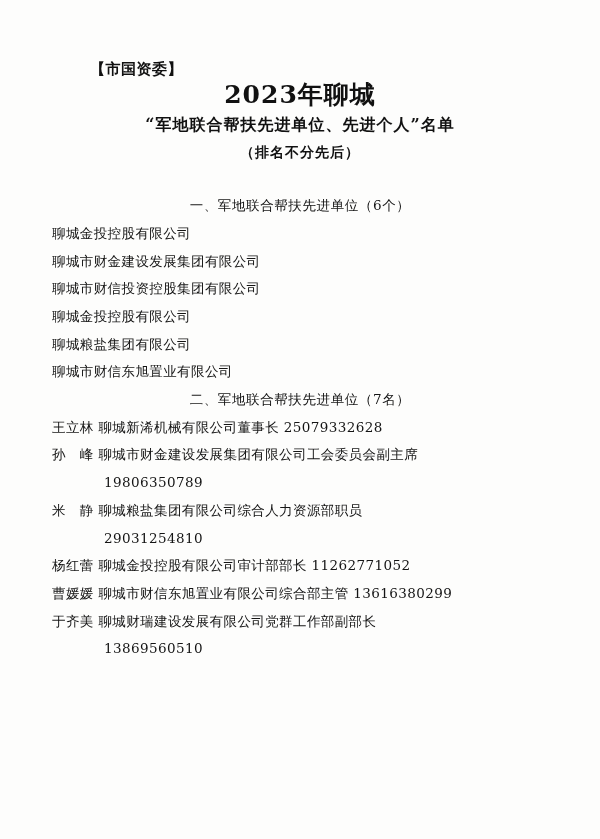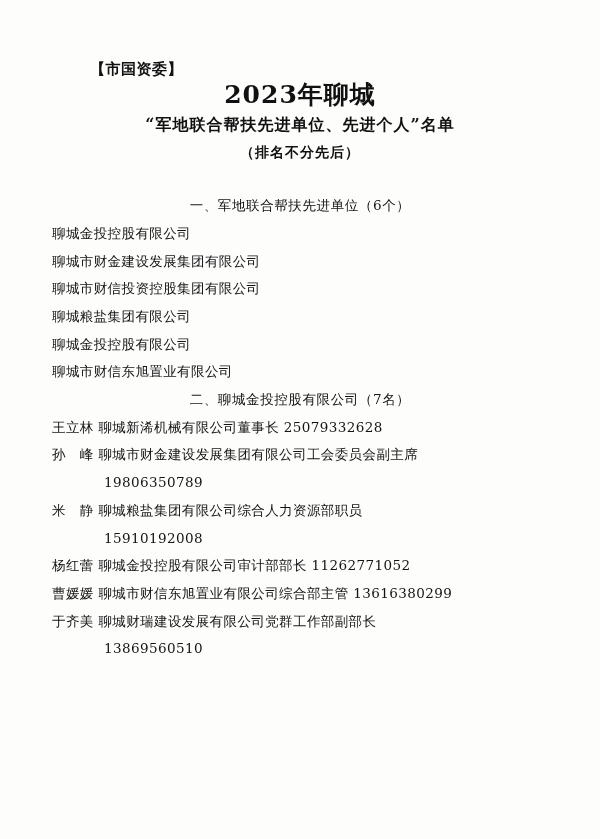--- a/index.html
+++ b/index.html
@@ -95,36 +95,36 @@
     <div class="subtitle">（排名不分先后）</div>
   </div>
 
   <div class="body-block">
 
     <div class="section">
       <div class="section-heading">一、军地联合帮扶先进单位（6个）</div>
       <div class="entry">聊城金投控股有限公司</div>
       <div class="entry">聊城市财金建设发展集团有限公司</div>
       <div class="entry">聊城市财信投资控股集团有限公司</div>
+      <div class="entry">聊城金投控股有限公司</div>
       <div class="entry">聊城粮盐集团有限公司</div>
-      <div class="entry">聊城金投控股有限公司</div>
       <div class="entry">聊城市财信东旭置业有限公司</div>
     </div>
 
     <div class="section">
-      <div class="section-heading">二、聊城金投控股有限公司（7名）</div>
+      <div class="section-heading">二、军地联合帮扶先进单位（7名）</div>
 
       <div class="entry">王立林 聊城新浠机械有限公司董事长 25079332628</div>
 
       <div class="entry">孙　峰 聊城市财金建设发展集团有限公司工会委员会副主席</div>
       <div class="entry-cont">19806350789</div>
 
 
       <div class="entry">米　静 聊城粮盐集团有限公司综合人力资源部职员</div>
-      <div class="entry-cont">15910192008</div>
+      <div class="entry-cont">29031254810</div>
 
       <div class="entry">杨红蕾 聊城金投控股有限公司审计部部长 11262771052</div>
 
       <div class="entry">曹媛媛 聊城市财信东旭置业有限公司综合部主管 13616380299</div>
 
       <div class="entry">于齐美 聊城财瑞建设发展有限公司党群工作部副部长</div>
       <div class="entry-cont">13869560510</div>
     </div>
 
   </div>

